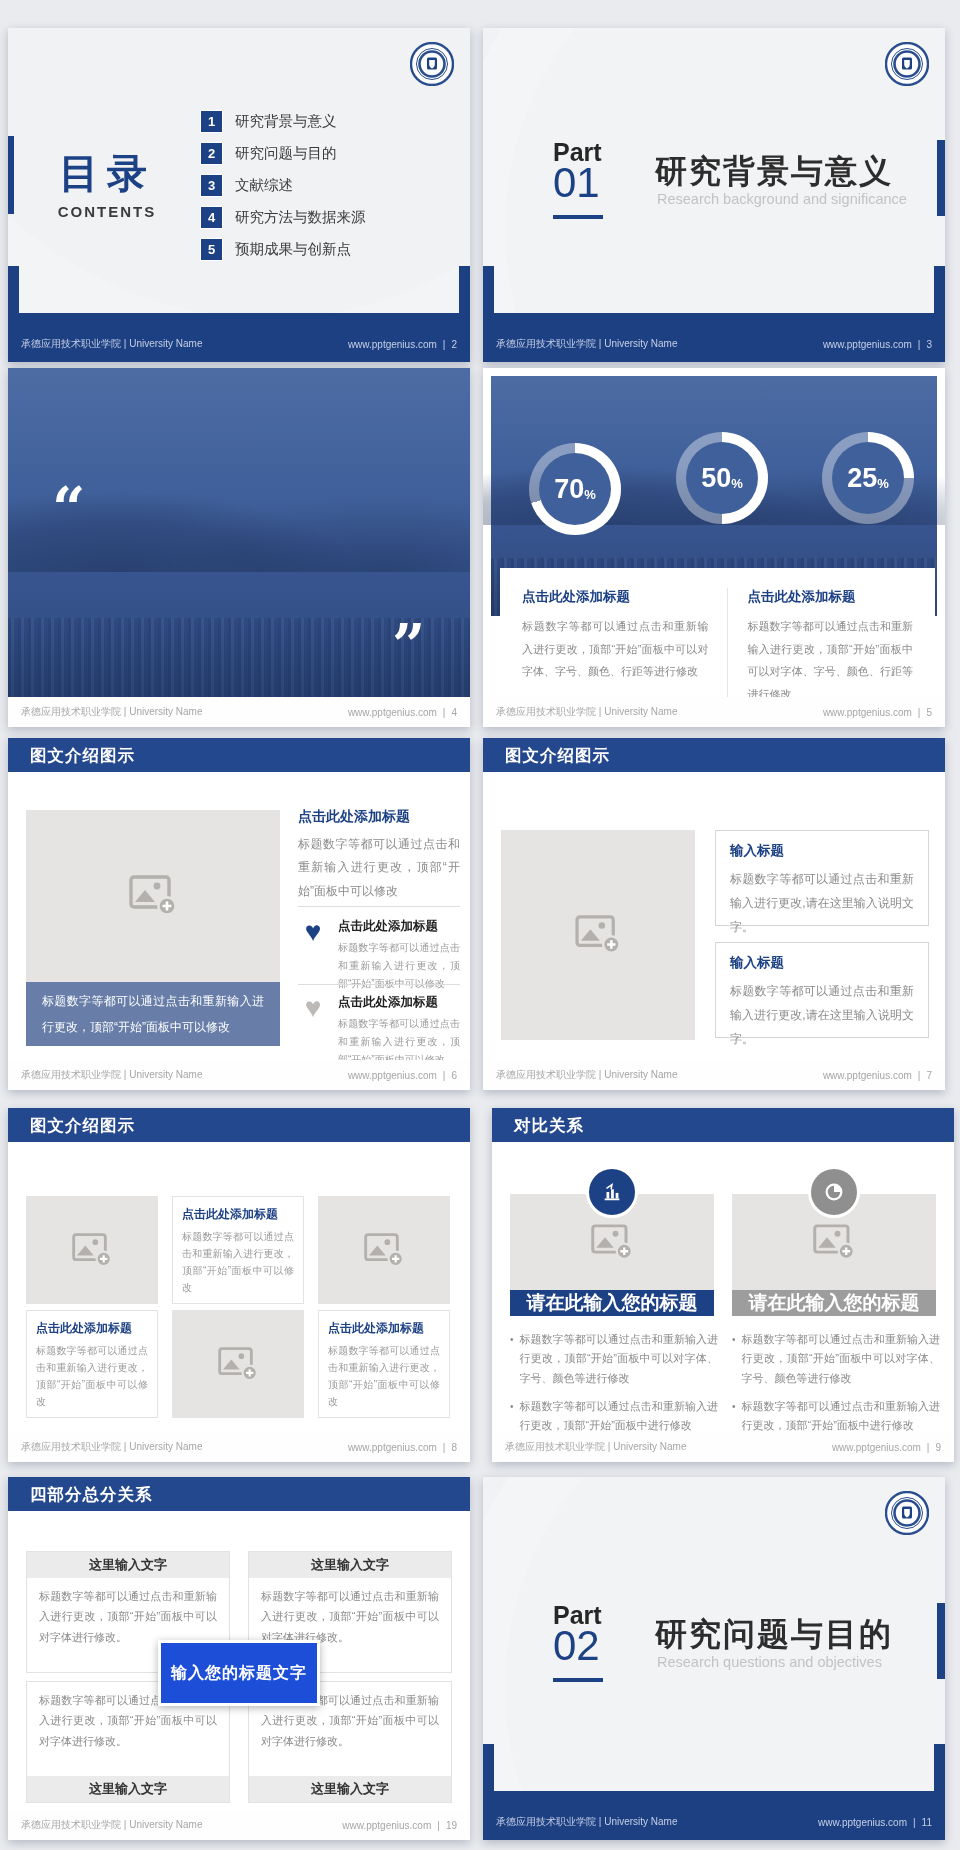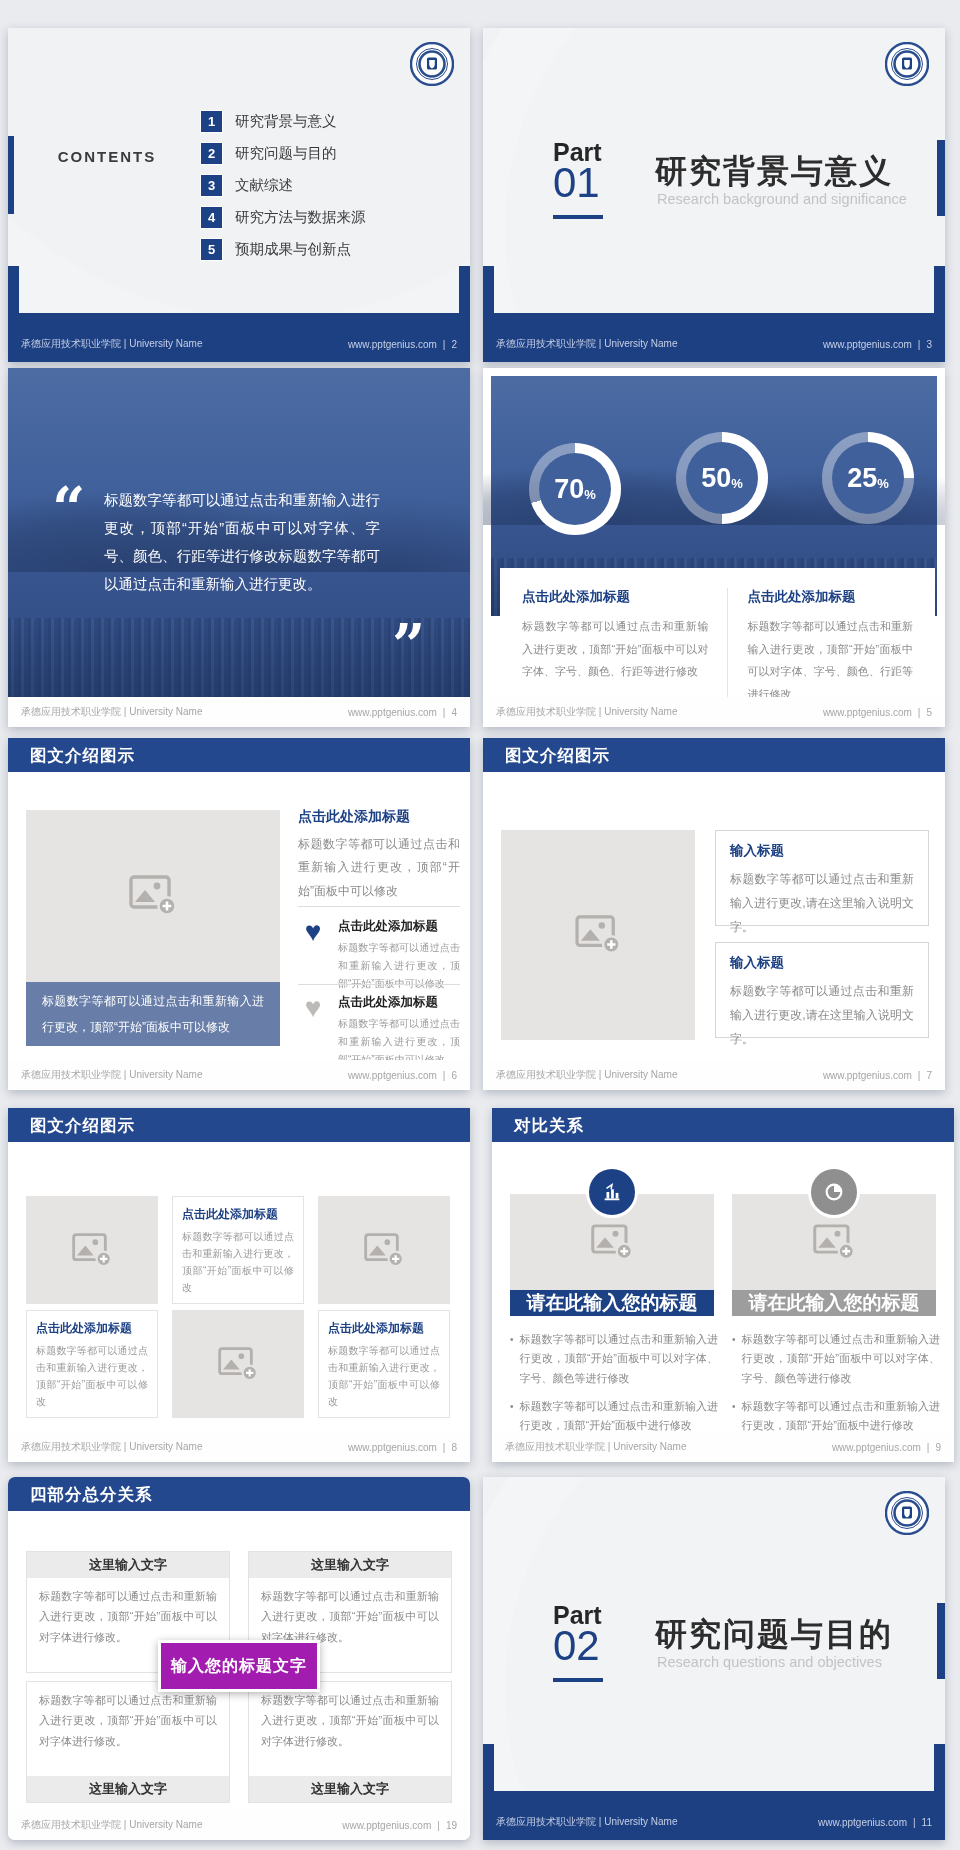--- a/index.html
+++ b/index.html
@@ -89,38 +89,39 @@
   .badge{position:absolute;width:46px;height:46px;border-radius:50%;border:3px solid #fff;box-sizing:content-box;
          display:flex;align-items:center;justify-content:center;z-index:3;}
   .cmp-band{position:absolute;height:26px;width:204px;color:#fff;font-size:19px;font-weight:bold;text-align:center;line-height:26px;}
   .blt{display:flex;font-size:11px;color:#8a8a8a;line-height:1.75;text-align:justify;}
   .blt::before{content:"•";margin-right:6px;color:#8a8a8a;font-size:10px;line-height:1.9;}
   .blts{position:absolute;top:222px;width:208px;display:flex;flex-direction:column;gap:9px;}
   
   .fcard{position:absolute;width:204px;height:122px;border:1px solid #e2e2e2;background:#fff;box-sizing:border-box;display:flex;flex-direction:column;}
   .fband{height:26px;flex:0 0 26px;background:#ebebeb;color:#333;font-weight:bold;font-size:13px;text-align:center;line-height:26px;}
   .fbody{flex:1;padding:8px 12px;font-size:11px;color:#8a8a8a;line-height:1.85;text-align:justify;}
-  .center-box{position:absolute;left:150px;top:163px;width:162px;height:52px;background:#a21caf;border:3px solid #fff;
+  .center-box{position:absolute;left:150px;top:163px;width:162px;height:66px;background:#1d4ed8;border:3px solid #fff;
               box-shadow:0 2px 8px rgba(0,0,0,.3);display:flex;align-items:center;justify-content:center;
               color:#fff;font-size:16px;font-weight:bold;letter-spacing:1px;z-index:5;box-sizing:border-box;}
 </style>
 </head>
 <body>
 
 <div class="cell lightbg" style="left:8px;top:28px;height:334px;">
   <div class="swirl" style="width:760px;height:760px;top:-470px;left:-120px;background:#f0f2f4;box-shadow:0 0 0 70px #f3f4f6,0 0 0 150px #eff1f3;"></div>
   <svg class="emblem" viewBox="0 0 44 44">
     <circle cx="22" cy="22" r="21" fill="#fff" stroke="#2a4d8f" stroke-width="2.4"></circle>
     <circle cx="22" cy="22" r="15.5" fill="none" stroke="#2a4d8f" stroke-width="1"></circle>
     <circle cx="22" cy="22" r="12.5" fill="none" stroke="#2a4d8f" stroke-width="2.6"></circle>
     <rect x="17" y="15.5" width="10" height="12" rx="1.5" fill="#1d4185"></rect>
     <path d="M19.2 18h5.6v4.6c0 1.9-1.3 3.2-2.8 3.8-1.5-.6-2.8-1.9-2.8-3.8z" fill="#fff"></path>
   </svg>
   <div class="toc-accent"></div>
   <div class="toc-left">
+    <div class="toc-title">目录</div>
     <div class="toc-sub">CONTENTS</div>
   </div>
   <div class="toc-items">
     <div class="toc-item">
       <div class="toc-sq">1</div>
       <div class="toc-label">研究背景与意义</div>
     </div>
     <div class="toc-item">
       <div class="toc-sq">2</div>
       <div class="toc-label">研究问题与目的</div>
@@ -176,21 +177,20 @@
     </span>
   </div>
 </div>
 
 <div class="cell" style="left:8px;top:368px;height:359px;">
   <div class="photo" style="left:0;right:0;top:0;bottom:30px;">
     <div class="mtn"></div>
     <div class="bldg"></div>
   </div>
   <div class="qmark" style="left:44px;top:112px;">“</div>
-  <div class="quote-text">标题数字等都可以通过点击和重新输入进行更改，顶部“开始”面板中可以对字体、字号、颜色、行距等进行修改标题数字等都可以通过点击和重新输入进行更改。</div>
   <div class="qmark" style="left:384px;top:248px;">”</div>
   <div class="sfooter f-white">
     <span>承德应用技术职业学院 | University Name</span>
     <span class="right">
       <span>www.pptgenius.com</span>
       <span>|</span>
       <span>4</span>
     </span>
   </div>
 </div>
@@ -413,21 +413,21 @@
   <div class="sfooter f-white">
     <span>承德应用技术职业学院 | University Name</span>
     <span class="right">
       <span>www.pptgenius.com</span>
       <span>|</span>
       <span>9</span>
     </span>
   </div>
 </div>
 
-<div class="cell" style="left:8px;top:1477px;height:363px;border-radius:7px;">
+<div class="cell" style="left:8px;top:1477px;height:363px;">
   <div class="hdr">四部分总分关系</div>
   <div class="fcard" style="left:18px;top:74px;">
     <div class="fband">这里输入文字</div>
     <div class="fbody">标题数字等都可以通过点击和重新输入进行更改，顶部“开始”面板中可以对字体进行修改。</div>
   </div>
   <div class="fcard" style="left:240px;top:74px;">
     <div class="fband">这里输入文字</div>
     <div class="fbody">标题数字等都可以通过点击和重新输入进行更改，顶部“开始”面板中可以对字体进行修改。</div>
   </div>
   <div class="fcard" style="left:18px;top:204px;">

